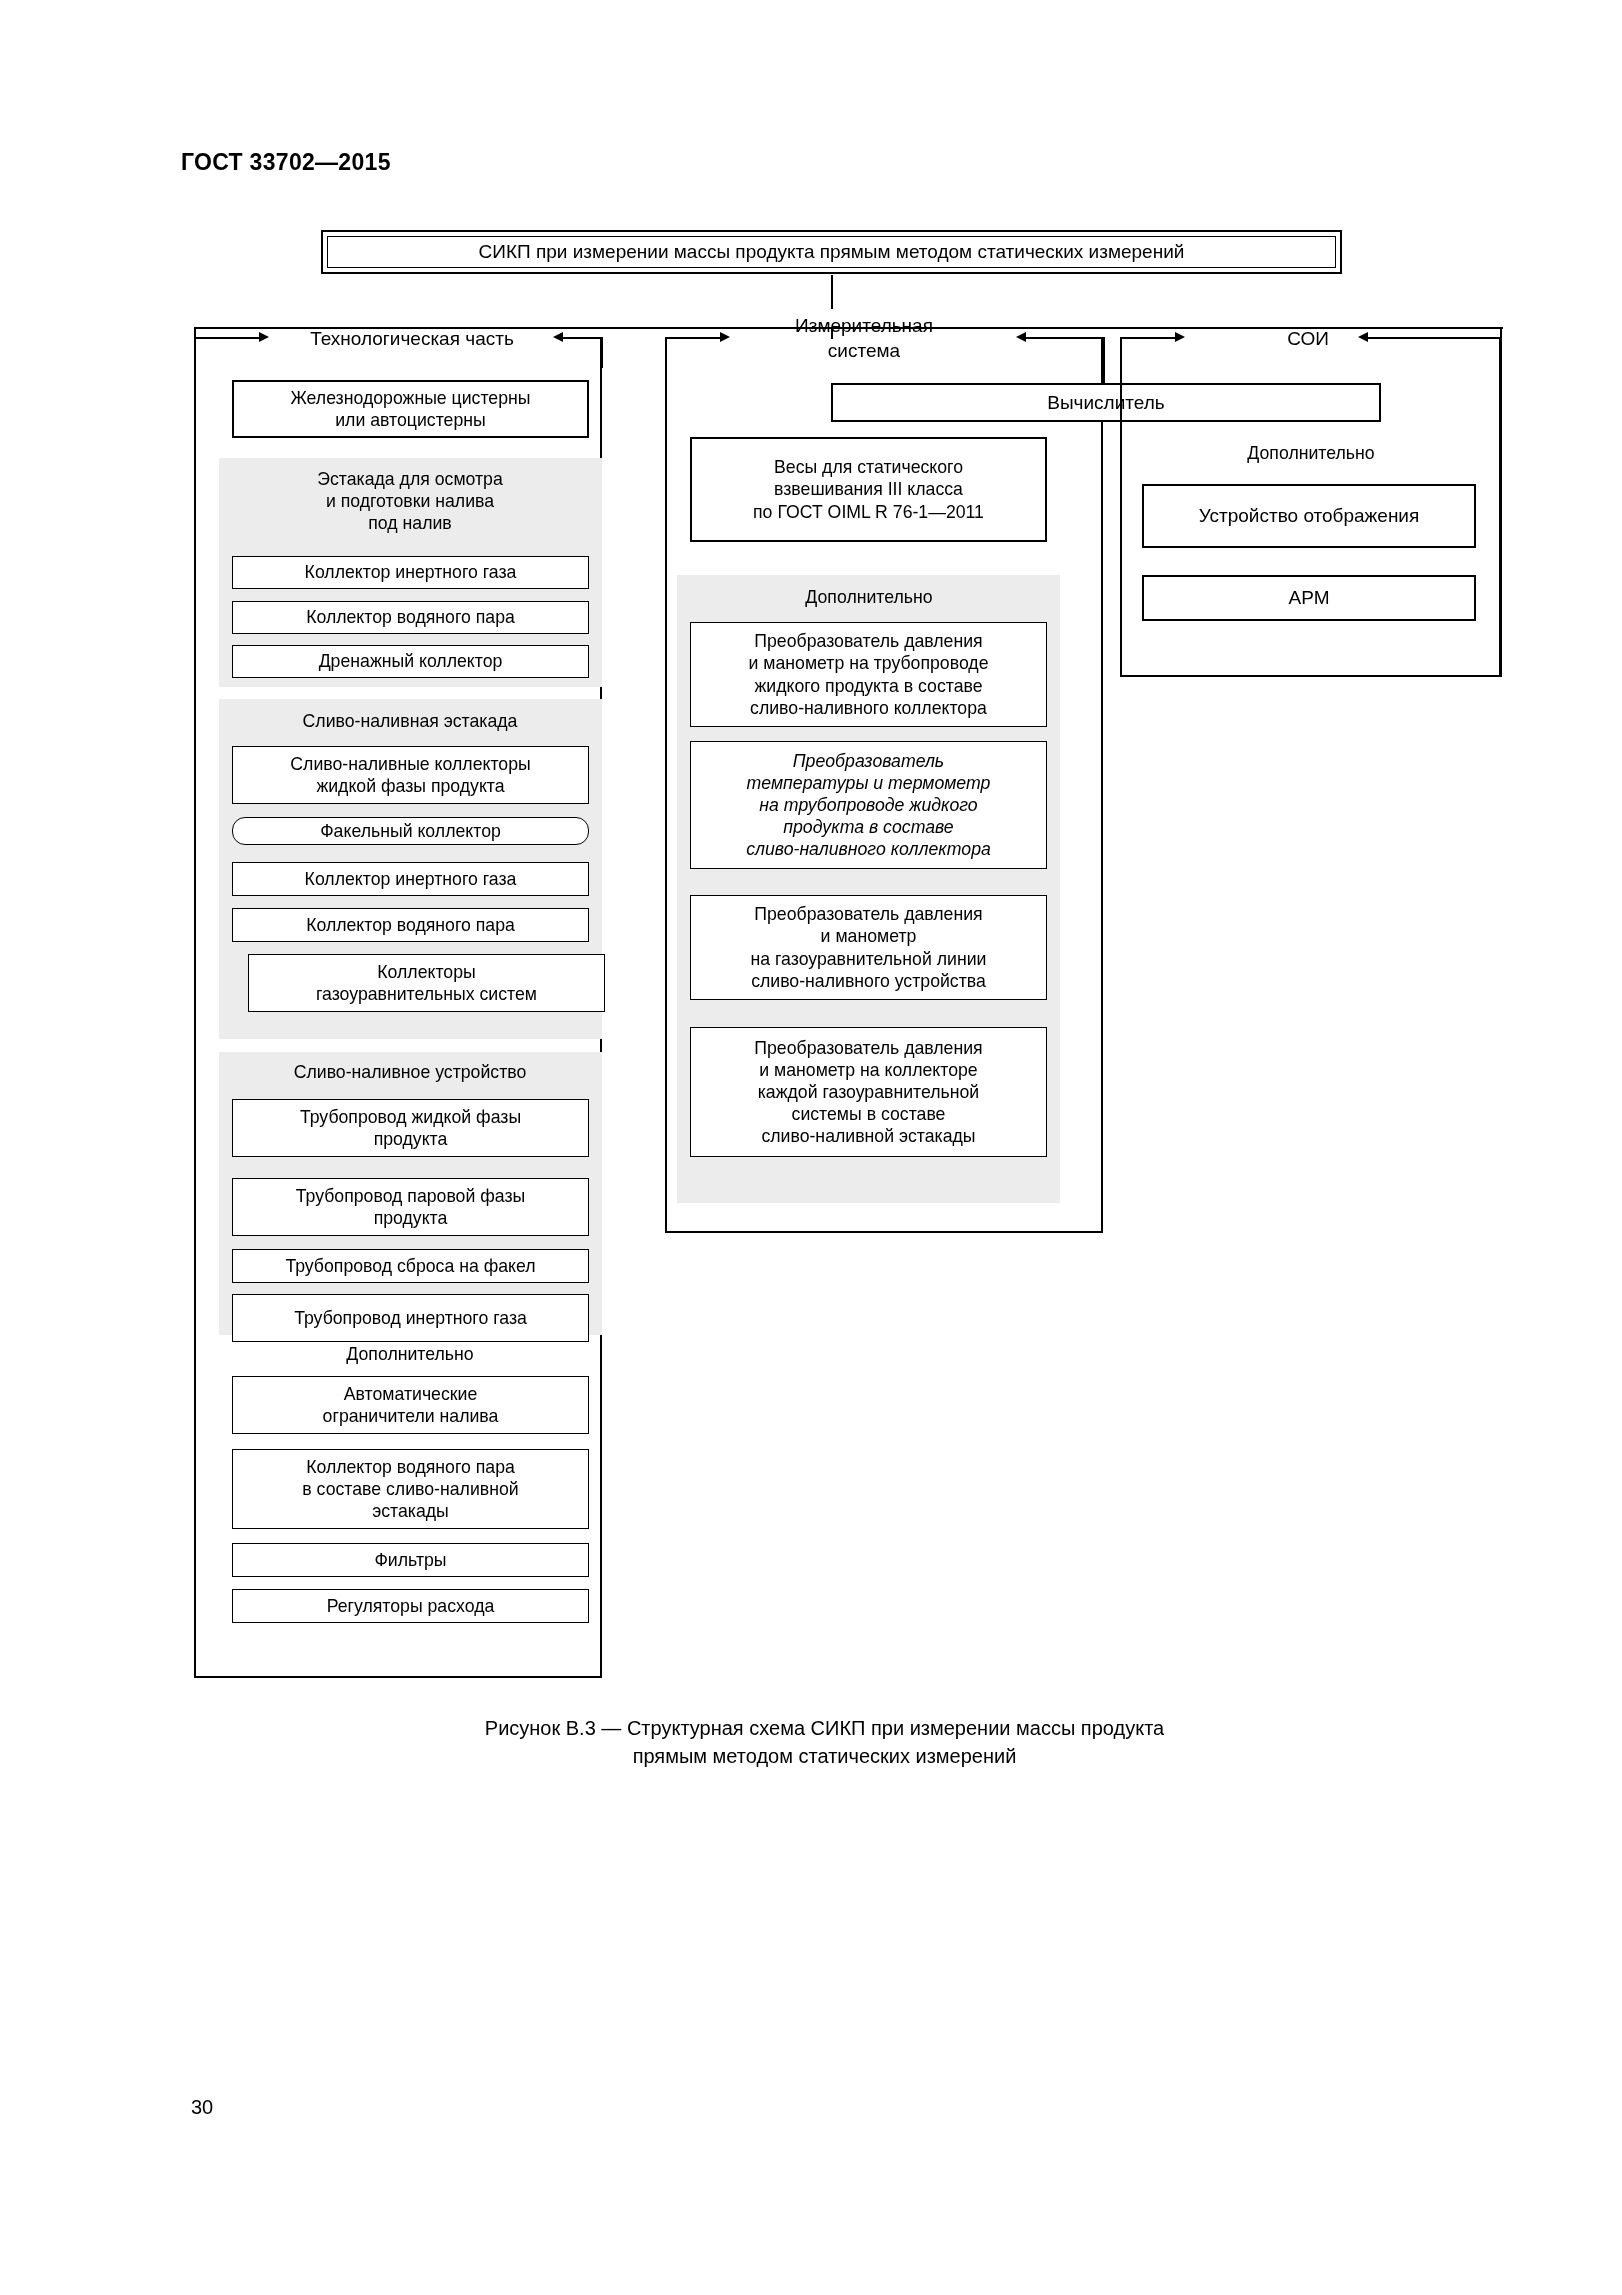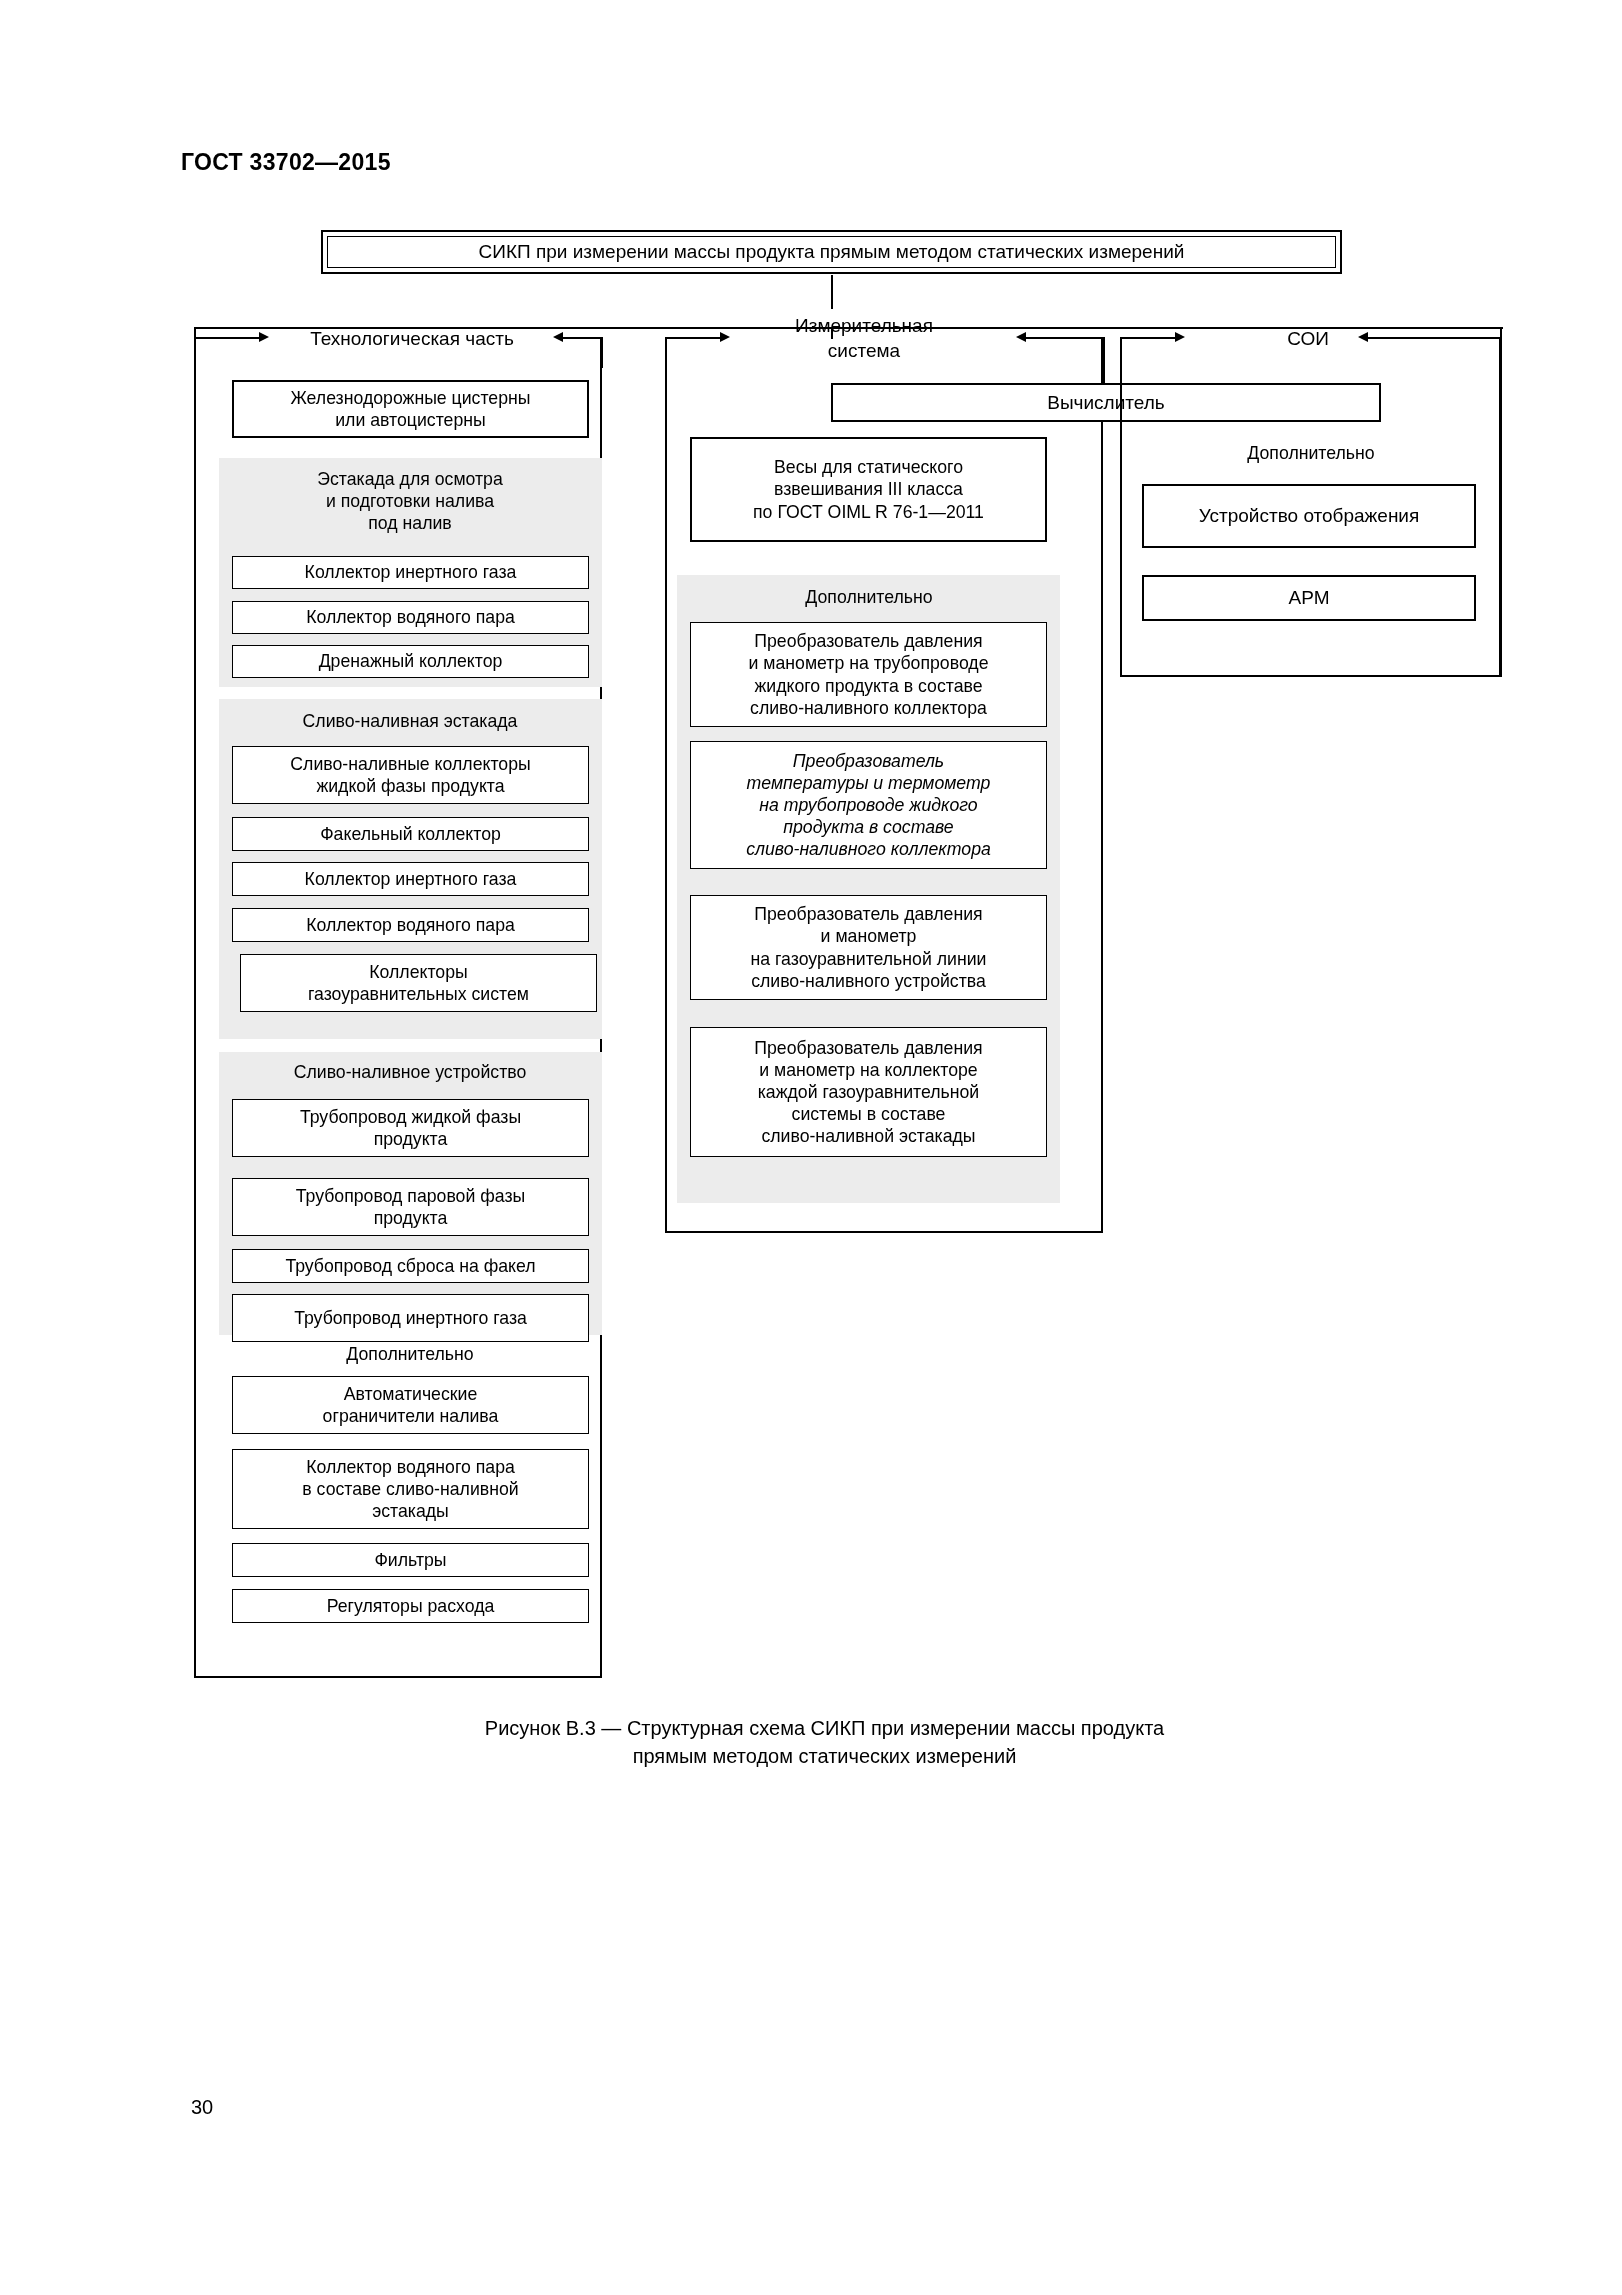--- a/index.html
+++ b/index.html
@@ -183,24 +183,24 @@
 и подготовки налива
 под налив</div>
     <div class="box" style="left:232px; top:556px; width:357px; height:33px;">Коллектор инертного газа</div>
     <div class="box" style="left:232px; top:601px; width:357px; height:33px;">Коллектор водяного пара</div>
     <div class="box" style="left:232px; top:645px; width:357px; height:33px;">Дренажный коллектор</div>
 
     <div class="group" style="left:219px; top:699px; width:383px; height:340px;"></div>
     <div class="grouplabel" style="left:225px; top:710px; width:370px;">Сливо-наливная эстакада</div>
     <div class="box" style="left:232px; top:746px; width:357px; height:58px; white-space:pre-line;">Сливо-наливные коллекторы
 жидкой фазы продукта</div>
-    <div class="box" style="left:232px; top:817px; width:357px; height:34px;">Факельный коллектор</div>
+    <div class="box" style="left:232px; top:817px; width:357px; height:28px;border-radius:13px;">Факельный коллектор</div>
     <div class="box" style="left:232px; top:862px; width:357px; height:34px;">Коллектор инертного газа</div>
     <div class="box" style="left:232px; top:908px; width:357px; height:34px;">Коллектор водяного пара</div>
-    <div class="box" style="left:240px; top:954px; width:357px; height:58px; white-space:pre-line;">Коллекторы
+    <div class="box" style="left:248px; top:954px; width:357px; height:58px; white-space:pre-line;">Коллекторы
 газоуравнительных систем</div>
 
     <div class="group" style="left:219px; top:1052px; width:383px; height:283px;"></div>
     <div class="grouplabel" style="left:225px; top:1061px; width:370px;">Сливо-наливное устройство</div>
     <div class="box" style="left:232px; top:1099px; width:357px; height:58px; white-space:pre-line;">Трубопровод жидкой фазы
 продукта</div>
     <div class="box" style="left:232px; top:1178px; width:357px; height:58px; white-space:pre-line;">Трубопровод паровой фазы
 продукта</div>
     <div class="box" style="left:232px; top:1249px; width:357px; height:34px;">Трубопровод сброса на факел</div>
     <div class="box" style="left:232px; top:1294px; width:357px; height:48px;">Трубопровод инертного газа</div>

